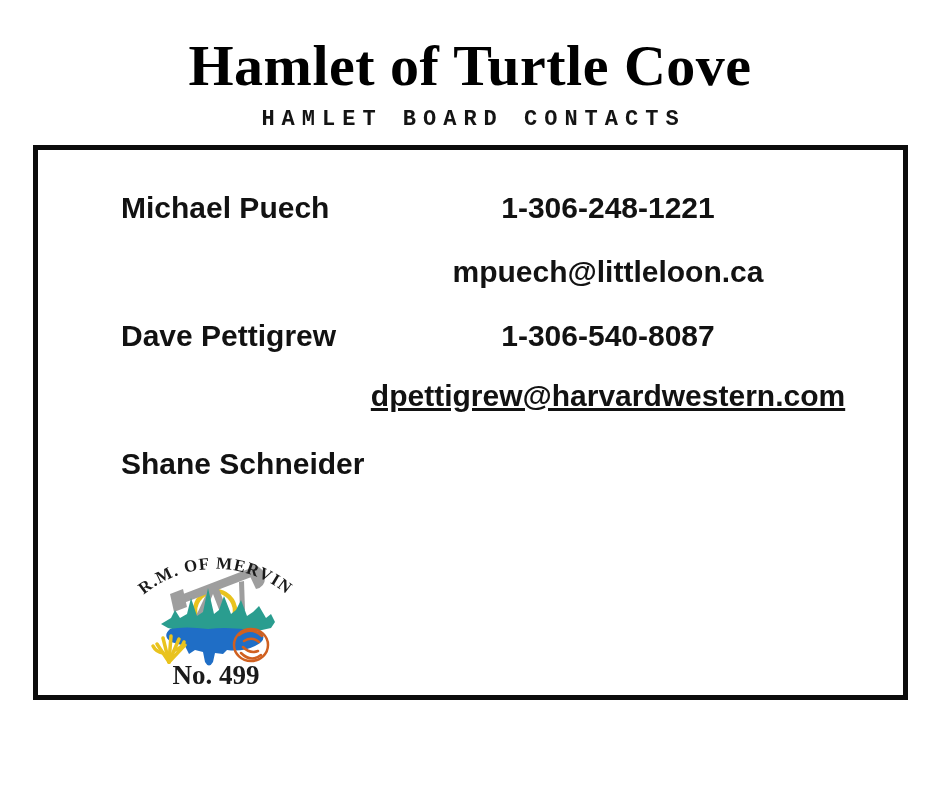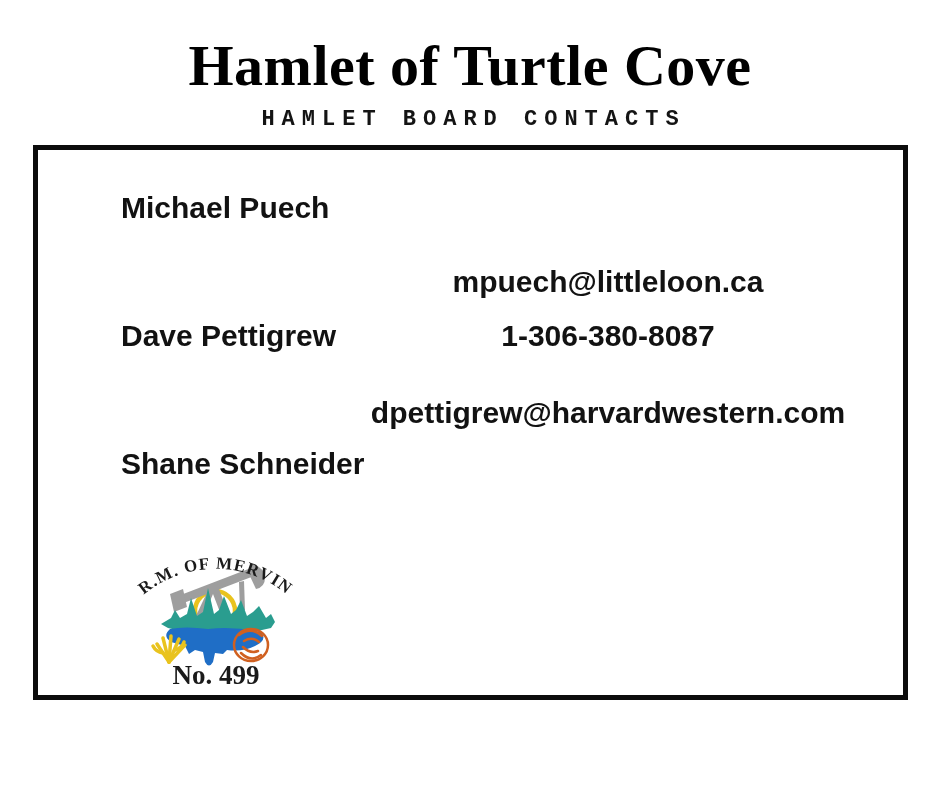--- a/index.html
+++ b/index.html
@@ -20,38 +20,39 @@
   .panel{
     position:absolute;left:33px;top:145px;width:875px;height:555px;
     border:5px solid #0c0c0c;background:#ffffff;box-sizing:border-box;
   }
   .cname,.cphone,.cemail{
     position:absolute;font-weight:700;font-size:30px;line-height:40px;
     color:#121212;white-space:nowrap;
   }
   .cname{left:42px;margin-left:41px;}
   .cphone,.cemail{left:280px;width:580px;text-align:center;}
-  .r1{top:38px;} .r2{top:112px;} .r3{top:166px;text-align:center;}
-  .r4{top:243px;} .r5{top:294px;text-align:right;} .r6{top:358px;}
+  .r1{top:38px;} .r2{top:102px;} .r3{top:166px;text-align:center;}
+  .r4{top:226px;text-decoration:underline;} .r5{top:294px;text-align:right;} .r6{top:358px;}
   .logo{position:absolute;left:85px;top:382px;width:185px;height:160px;}
   .logo text{font-family:"Liberation Serif",serif;font-weight:700;fill:#1a1a1a;}
 </style>
 </head>
 <body>
 
 <div class="title">Hamlet of Turtle Cove</div>
 <div class="subtitle">HAMLET BOARD CONTACTS</div>
 
 <div class="panel">
 
   <div class="cname r1">Michael Puech</div>
+  <div class="cphone r1">1-306-248-1221</div>
   <div class="cemail r2">mpuech@littleloon.ca</div>
 
   <div class="cname r3">Dave Pettigrew</div>
-  <div class="cphone r3">1-306-380-8087</div>
+  <div class="cphone r3">1-306-540-8087</div>
   <div class="cemail r4">dpettigrew@harvardwestern.com</div>
 
   <div class="cname r5">Shane Schneider</div>
 
   <svg class="logo" viewBox="0 0 185 160" xmlns="http://www.w3.org/2000/svg">
     <defs>
       <path id="arcpath" d="M 15 68 A 112 112 0 0 1 170 68" fill="none"></path>
     </defs>
 
     <circle cx="92" cy="79" r="20" fill="none" stroke="#e9c31e" stroke-width="4.5"></circle>

